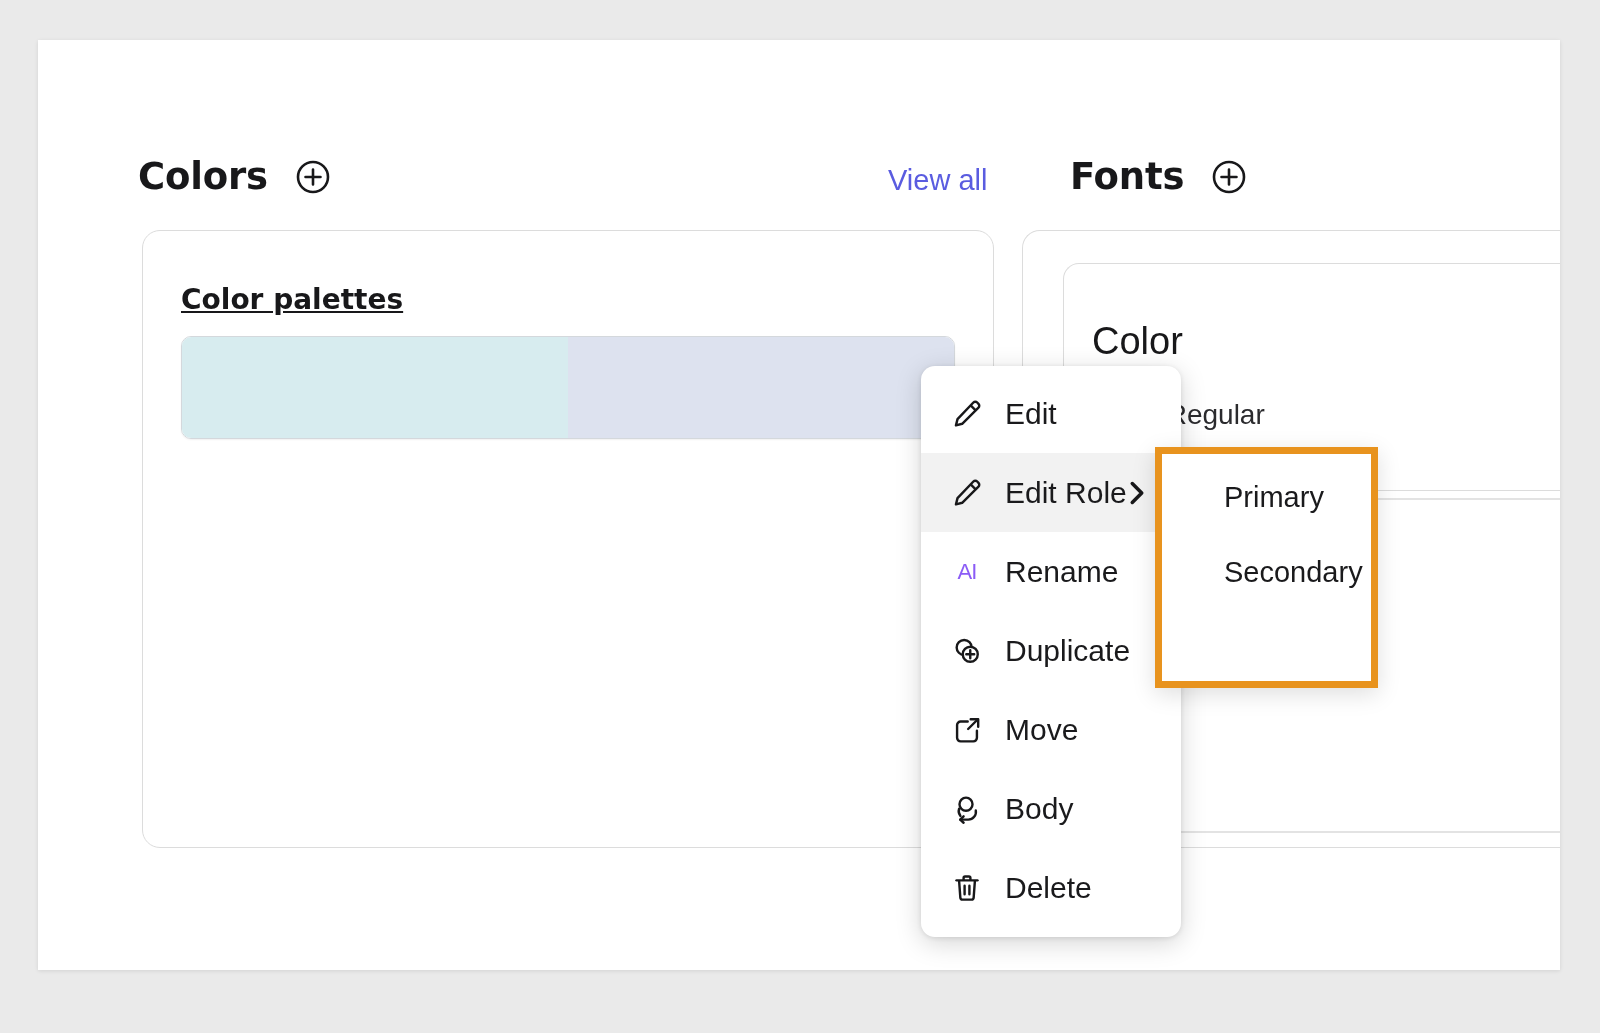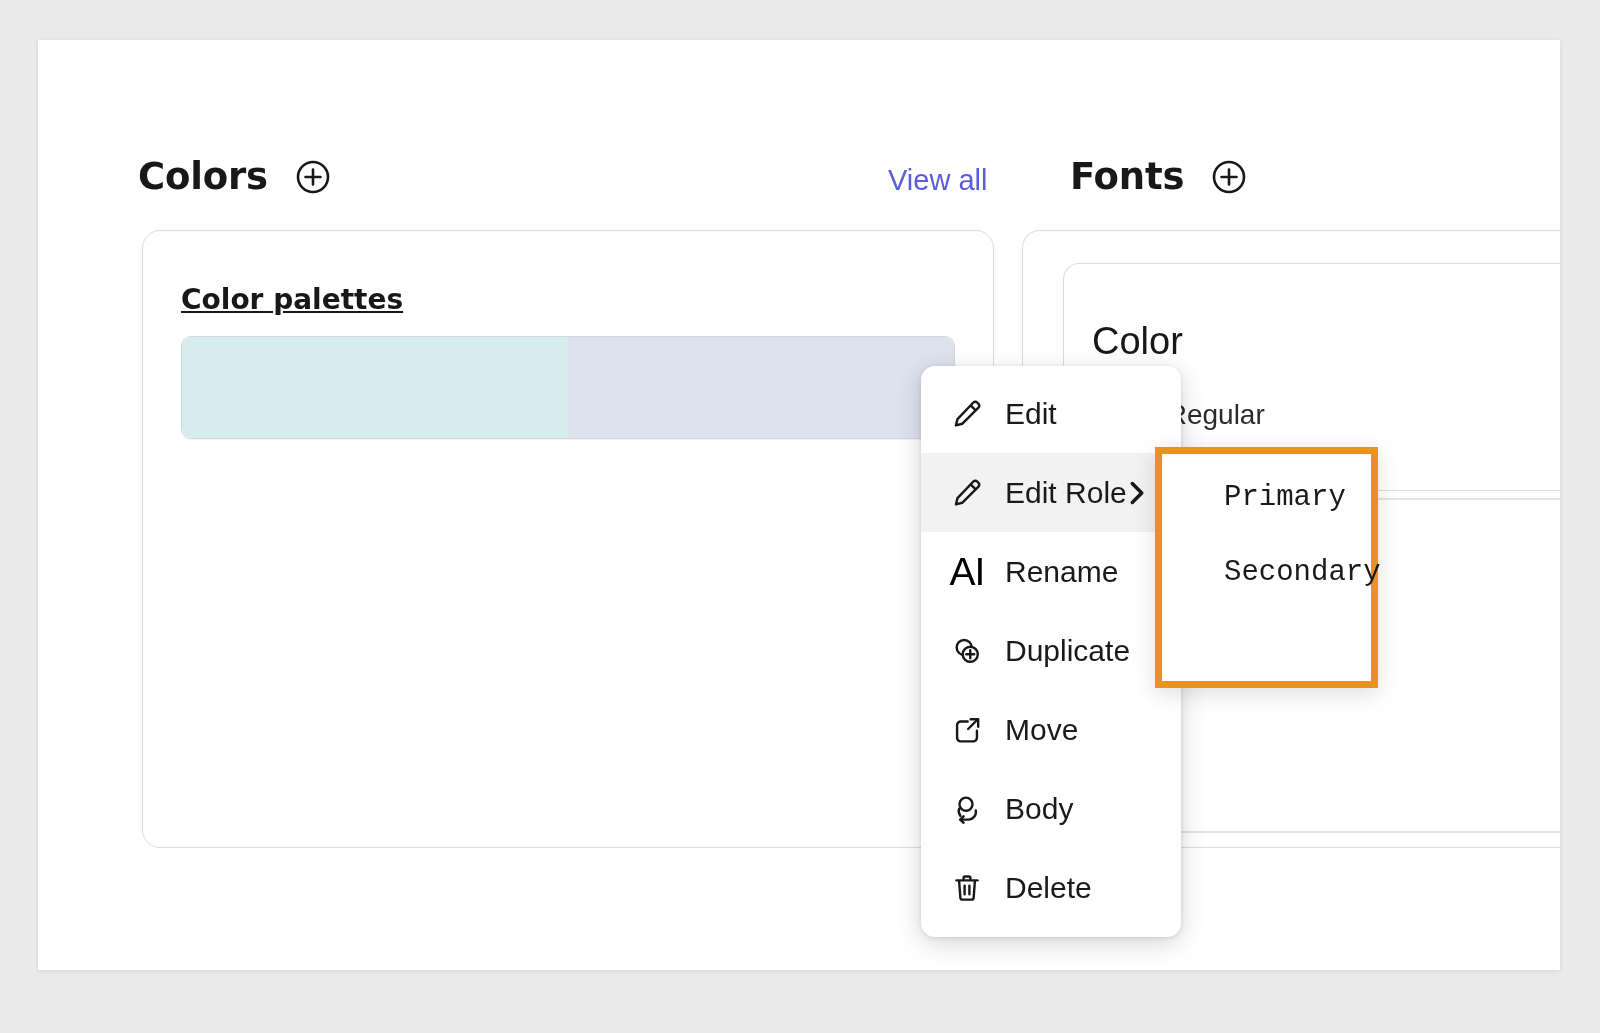--- a/index.html
+++ b/index.html
@@ -182,24 +182,24 @@
     height: 40px;
     flex: 0 0 40px;
     display: flex;
     align-items: center;
     justify-content: center;
     color: #18181a;
   }
   .menu-icon svg { display: block; }
   .menu-icon.glyph {
     font-family: "Liberation Sans", sans-serif;
-    font-size: 39px;
+    font-size: 22px;
     font-weight: 400;
     letter-spacing: -1px;
-    color: #000000;
+    color: #8b5cf6;
   }
   .menu-label {
     margin-left: 18px;
     font-size: 30px;
     color: #1a1a1c;
     font-family: "Liberation Sans", sans-serif;
   }
   .menu-chevron {
     position: absolute;
     right: 34px;
@@ -241,21 +241,21 @@
     display: flex;
     align-items: center;
     justify-content: center;
     color: #18181a;
   }
   .submenu-check svg { display: block; }
   .submenu-label {
     margin-left: 8px;
     font-size: 29px;
     color: #1a1a1c;
-    font-family: Liberation Mono, monospace;
+    font-family: Liberation Sans, sans-serif;
   }
   .submenu-item.no-check .submenu-label { margin-left: 8px; }
 </style>
 </head>
 <body>
 
 <div id="stage">
 
   <div class="page-card">
 

